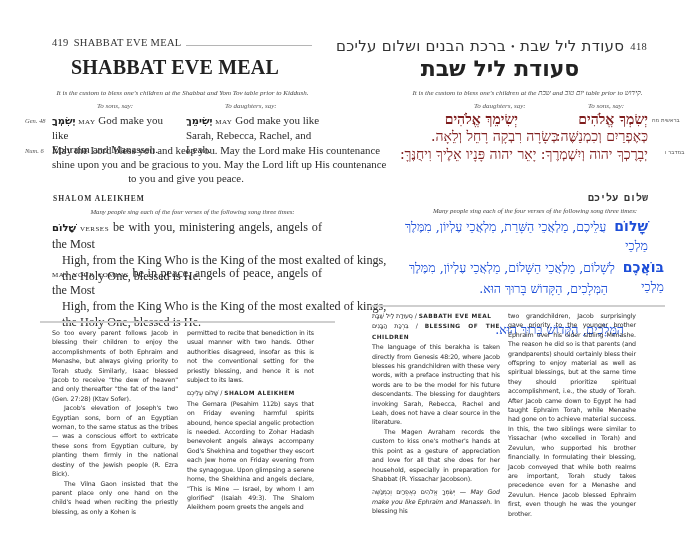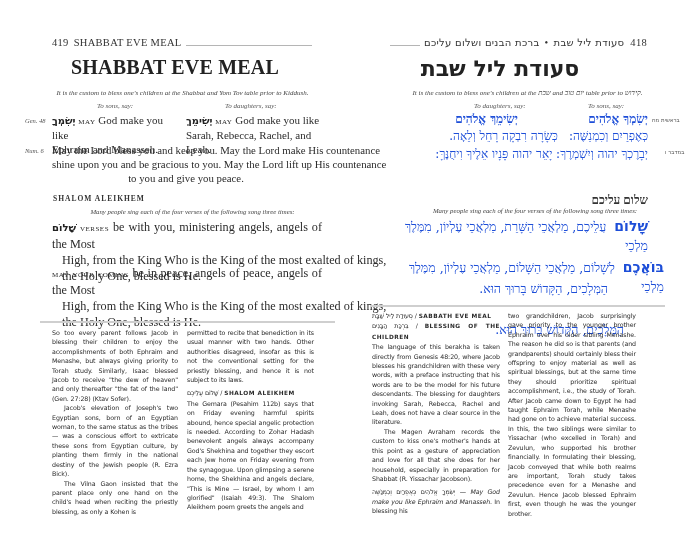--- a/index.html
+++ b/index.html
@@ -11,40 +11,40 @@
   .page-right { left: 350px; width: 350px; }
 
   
   .run-head { position: absolute; top: 37px; font-size: 10.5px; letter-spacing: 0.3px; color: #333; white-space: nowrap; display: flex; align-items: center; }
   .run-head .num { font-family: "Liberation Serif", serif; margin-right: 5px; }
   .left-rh { left: 52px; width: 260px; }
   .left-rh .rule { flex: 1; height: 1px; background: #b5b5b5; margin-left: 4px; margin-top: 6px; }
   .right-rh { left: 40px; width: 257px; direction: rtl; }
   .right-rh .rule { flex: 1; height: 1px; background: #b5b5b5; margin-right: 4px; margin-top: 6px; }
   .right-rh .num { margin-right: 0; margin-left: 6px; }
-  .right-rh .he { font-family: "DejaVu Sans", sans-serif; font-size: 10px; text-align: center; }
+  .right-rh .he { font-family: "DejaVu Sans", sans-serif; font-size: 15px; text-align: center; }
   .right-rh .dot { margin: 0 5px; }
 
   .title { position: absolute; top: 56px; left: 0; width: 100%; text-align: center; font-weight: bold; color: #222; }
   .left-title { font-size: 20px; left: 20px; width: 310px; letter-spacing: 0.2px; }
   .right-title { font-size: 22px; font-family: "DejaVu Sans", sans-serif; left: 0; width: 300px; direction: rtl; }
 
   .custom-note { position: absolute; top: 89px; font-size: 7px; font-style: italic; color: #444; text-align: center; }
   .left-note { left: 50px; width: 265px; }
   .right-note { left: 55px; width: 245px; }
 
   .label-it { position: absolute; font-size: 7px; font-style: italic; color: #555; }
   .marg { position: absolute; font-size: 6.5px; font-style: italic; color: #555; }
 
   .serif-body { font-size: 11px; line-height: 14px; color: #2b2b2b; }
   .hb { font-family: "DejaVu Sans", sans-serif; font-weight: bold; font-size: 10px; color: #222; }
   .sc { font-variant: small-caps; font-size: 9.5px; letter-spacing: 0.5px; }
 
   .block { position: absolute; }
-  .he-body { font-family: "DejaVu Serif", serif; font-size: 12px; line-height: 17px; direction: rtl; color: #1d4ed8; white-space: nowrap; }
+  .he-body { font-family: "DejaVu Serif", serif; font-size: 14px; line-height: 17px; direction: rtl; color: #7f1d1d; white-space: nowrap; }
 
   .sec-head { position: absolute; font-size: 7.5px; font-weight: bold; letter-spacing: 1px; color: #333; }
   .sec-note { position: absolute; font-size: 6.8px; font-style: italic; color: #444; text-align: center; }
 
   .verse { position: absolute; font-size: 12.2px; line-height: 16px; color: #2b2b2b; text-align: justify; }
   .verse .indent { padding-left: 10px; display: block; }
 
   .he-verse { position: absolute; direction: rtl; font-family: "DejaVu Serif", serif; font-size: 12.5px; line-height: 19px; color: #1d4ed8; }
   .he-verse .lead { font-family: "DejaVu Sans", sans-serif; font-weight: bold; font-size: 14px; margin-left: 8px; }
   .he-verse .cont { display: block; padding-right: 40px; margin-top: 24px; }
@@ -155,21 +155,21 @@
 
   <div class="block he-body" style="right:178px; top:111px;">
     <div style="font-weight:bold; padding-right:4px;">יְשִׂימֵךְ אֱלֹהִים</div>
     <div style="margin-right:-36px;">כְּשָׂרָה רִבְקָה רָחֵל וְלֵאָה.</div>
   </div>
 
   <div class="block he-body" style="right:52px; top:146px; width:260px; text-align:center;">
     <div style="text-align:right;">יְבָרֶכְךָ יהוה וְיִשְׁמְרֶךָ: יָאֵר יהוה פָּנָיו אֵלֶיךָ וִיחֻנֶּךָּ:</div>
   </div>
 
-  <div class="sec-head" style="right:52px; top:193px; direction:rtl; font-family:Liberation Serif, serif; font-size:12px; letter-spacing:0;">שלום עליכם</div>
+  <div class="sec-head" style="right:52px; top:193px; direction:rtl; font-family:Liberation Mono, monospace; font-size:10px; letter-spacing:0;">שלום עליכם</div>
   <div class="sec-note" style="left:65px; top:207px; width:240px;">Many people sing each of the four verses of the following song three times:</div>
 
   <div class="he-verse" style="right:52px; top:217px; width:265px;">
     <span class="lead">שָׁלוֹם</span><span>עֲלֵיכֶם, מַלְאֲכֵי הַשָּׁרֵת, מַלְאֲכֵי עֶלְיוֹן, מִמֶּלֶךְ מַלְכֵי</span>
     <span class="cont">הַמְּלָכִים, הַקָּדוֹשׁ בָּרוּךְ הוּא.</span>
   </div>
 
   <div class="he-verse" style="right:36px; top:258px; width:265px;">
     <span class="lead">בּוֹאֲכֶם</span><span>לְשָׁלוֹם, מַלְאֲכֵי הַשָּׁלוֹם, מַלְאֲכֵי עֶלְיוֹן, מִמֶּלֶךְ מַלְכֵי</span>
     <span class="cont">הַמְּלָכִים, הַקָּדוֹשׁ בָּרוּךְ הוּא.</span>

